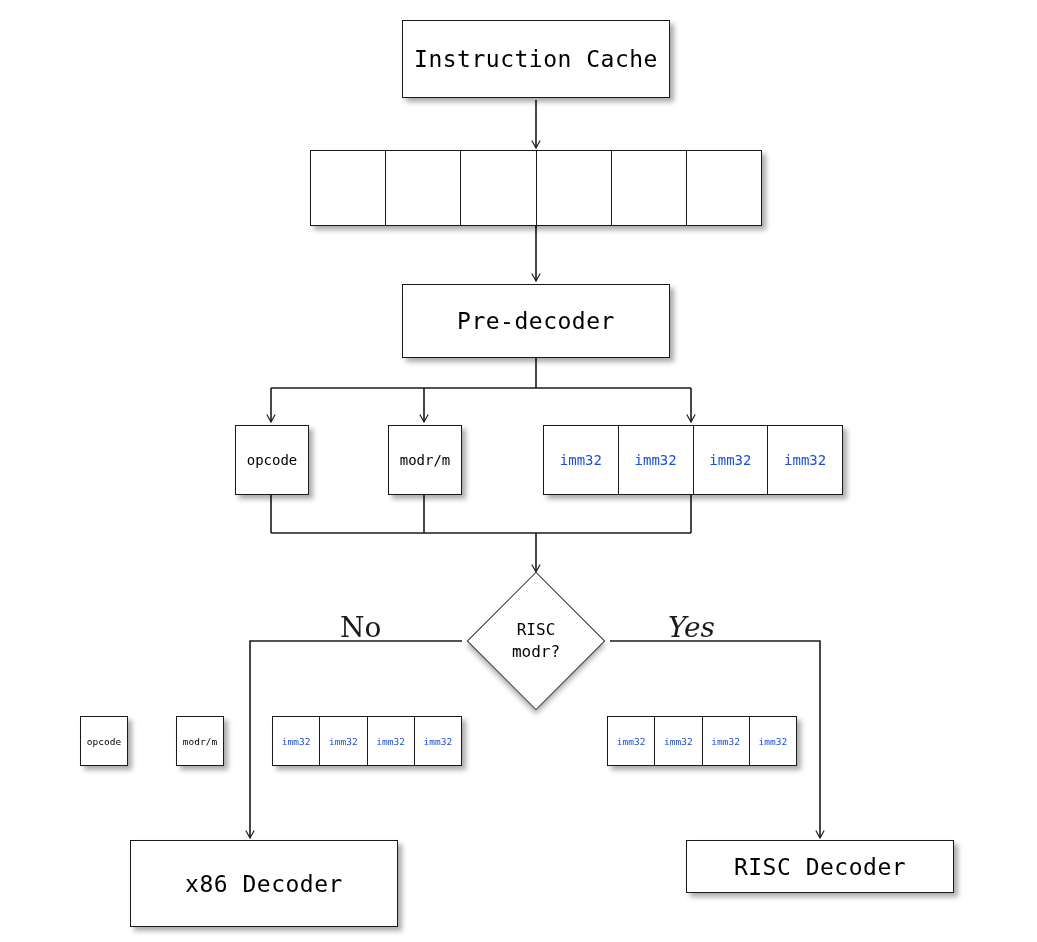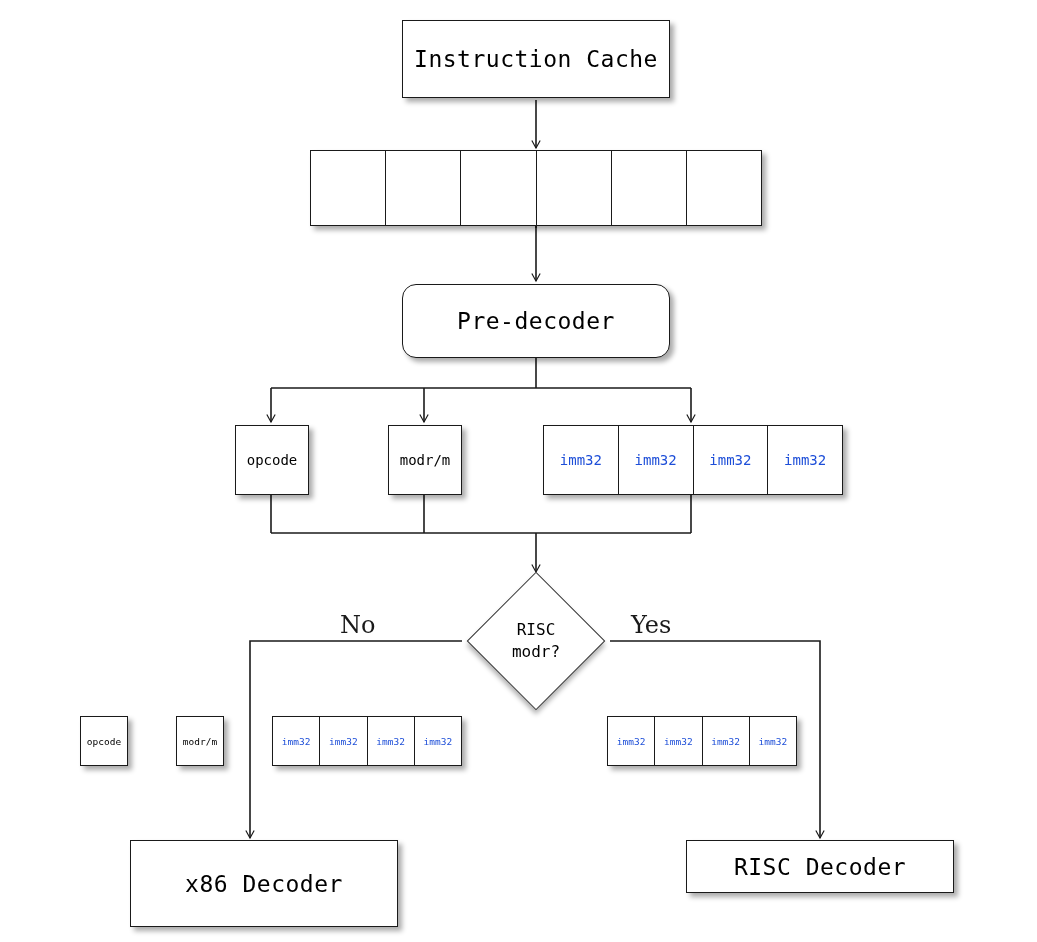--- a/index.html
+++ b/index.html
@@ -101,21 +101,21 @@
     position: absolute;
     left: 0; top: 0;
     width: 1037px;
     height: 942px;
     z-index: 1;
     pointer-events: none;
   }
   .edge-label {
     position: absolute;
     font-family: "DejaVu Serif", serif;
-    font-size: 24px;
+    font-size: 28px;
     color: #1a1a1a;
     z-index: 4;
     white-space: nowrap;
   }
 </style>
 </head>
 <body>
 
 <div id="canvas">
 
@@ -158,21 +158,21 @@
 
   <div class="strip cacheline" style="left:310px; top:150px; width:452px; height:76px;">
     <div class="cell"></div>
     <div class="cell"></div>
     <div class="cell"></div>
     <div class="cell"></div>
     <div class="cell"></div>
     <div class="cell"></div>
   </div>
 
-  <div class="node big" style="left:402px; top:284px; width:268px; height:74px;border-radius:14px;">
+  <div class="node big" style="left:402px; top:284px; width:268px; height:74px;">
     <span>Pre-decoder</span>
   </div>
 
   <div class="node field" style="left:235px; top:425px; width:74px; height:70px;">
     <span>opcode</span>
   </div>
 
   <div class="node field" style="left:388px; top:425px; width:74px; height:70px;">
     <span>modr/m</span>
   </div>
@@ -186,21 +186,21 @@
 
   <div class="diamond-wrap" style="left:487px; top:592px; width:98px; height:98px;">
     <div class="diamond-shape"></div>
     <div class="diamond-text">
       <span>RISC</span>
       <span>modr?</span>
     </div>
   </div>
 
   <div class="edge-label" style="left:340px; top:611px;">No</div>
-  <div class="edge-label" style="left:631px; top:611px;">Yes</div>
+  <div class="edge-label" style="left:668px; top:611px;font-style:italic;">Yes</div>
 
   <div class="node mini" style="left:80px; top:716px; width:48px; height:50px;">
     <span>opcode</span>
   </div>
 
   <div class="node mini" style="left:176px; top:716px; width:48px; height:50px;">
     <span>modr/m</span>
   </div>
 
   <div class="strip ministrip" style="left:272px; top:716px; width:190px; height:50px;">

